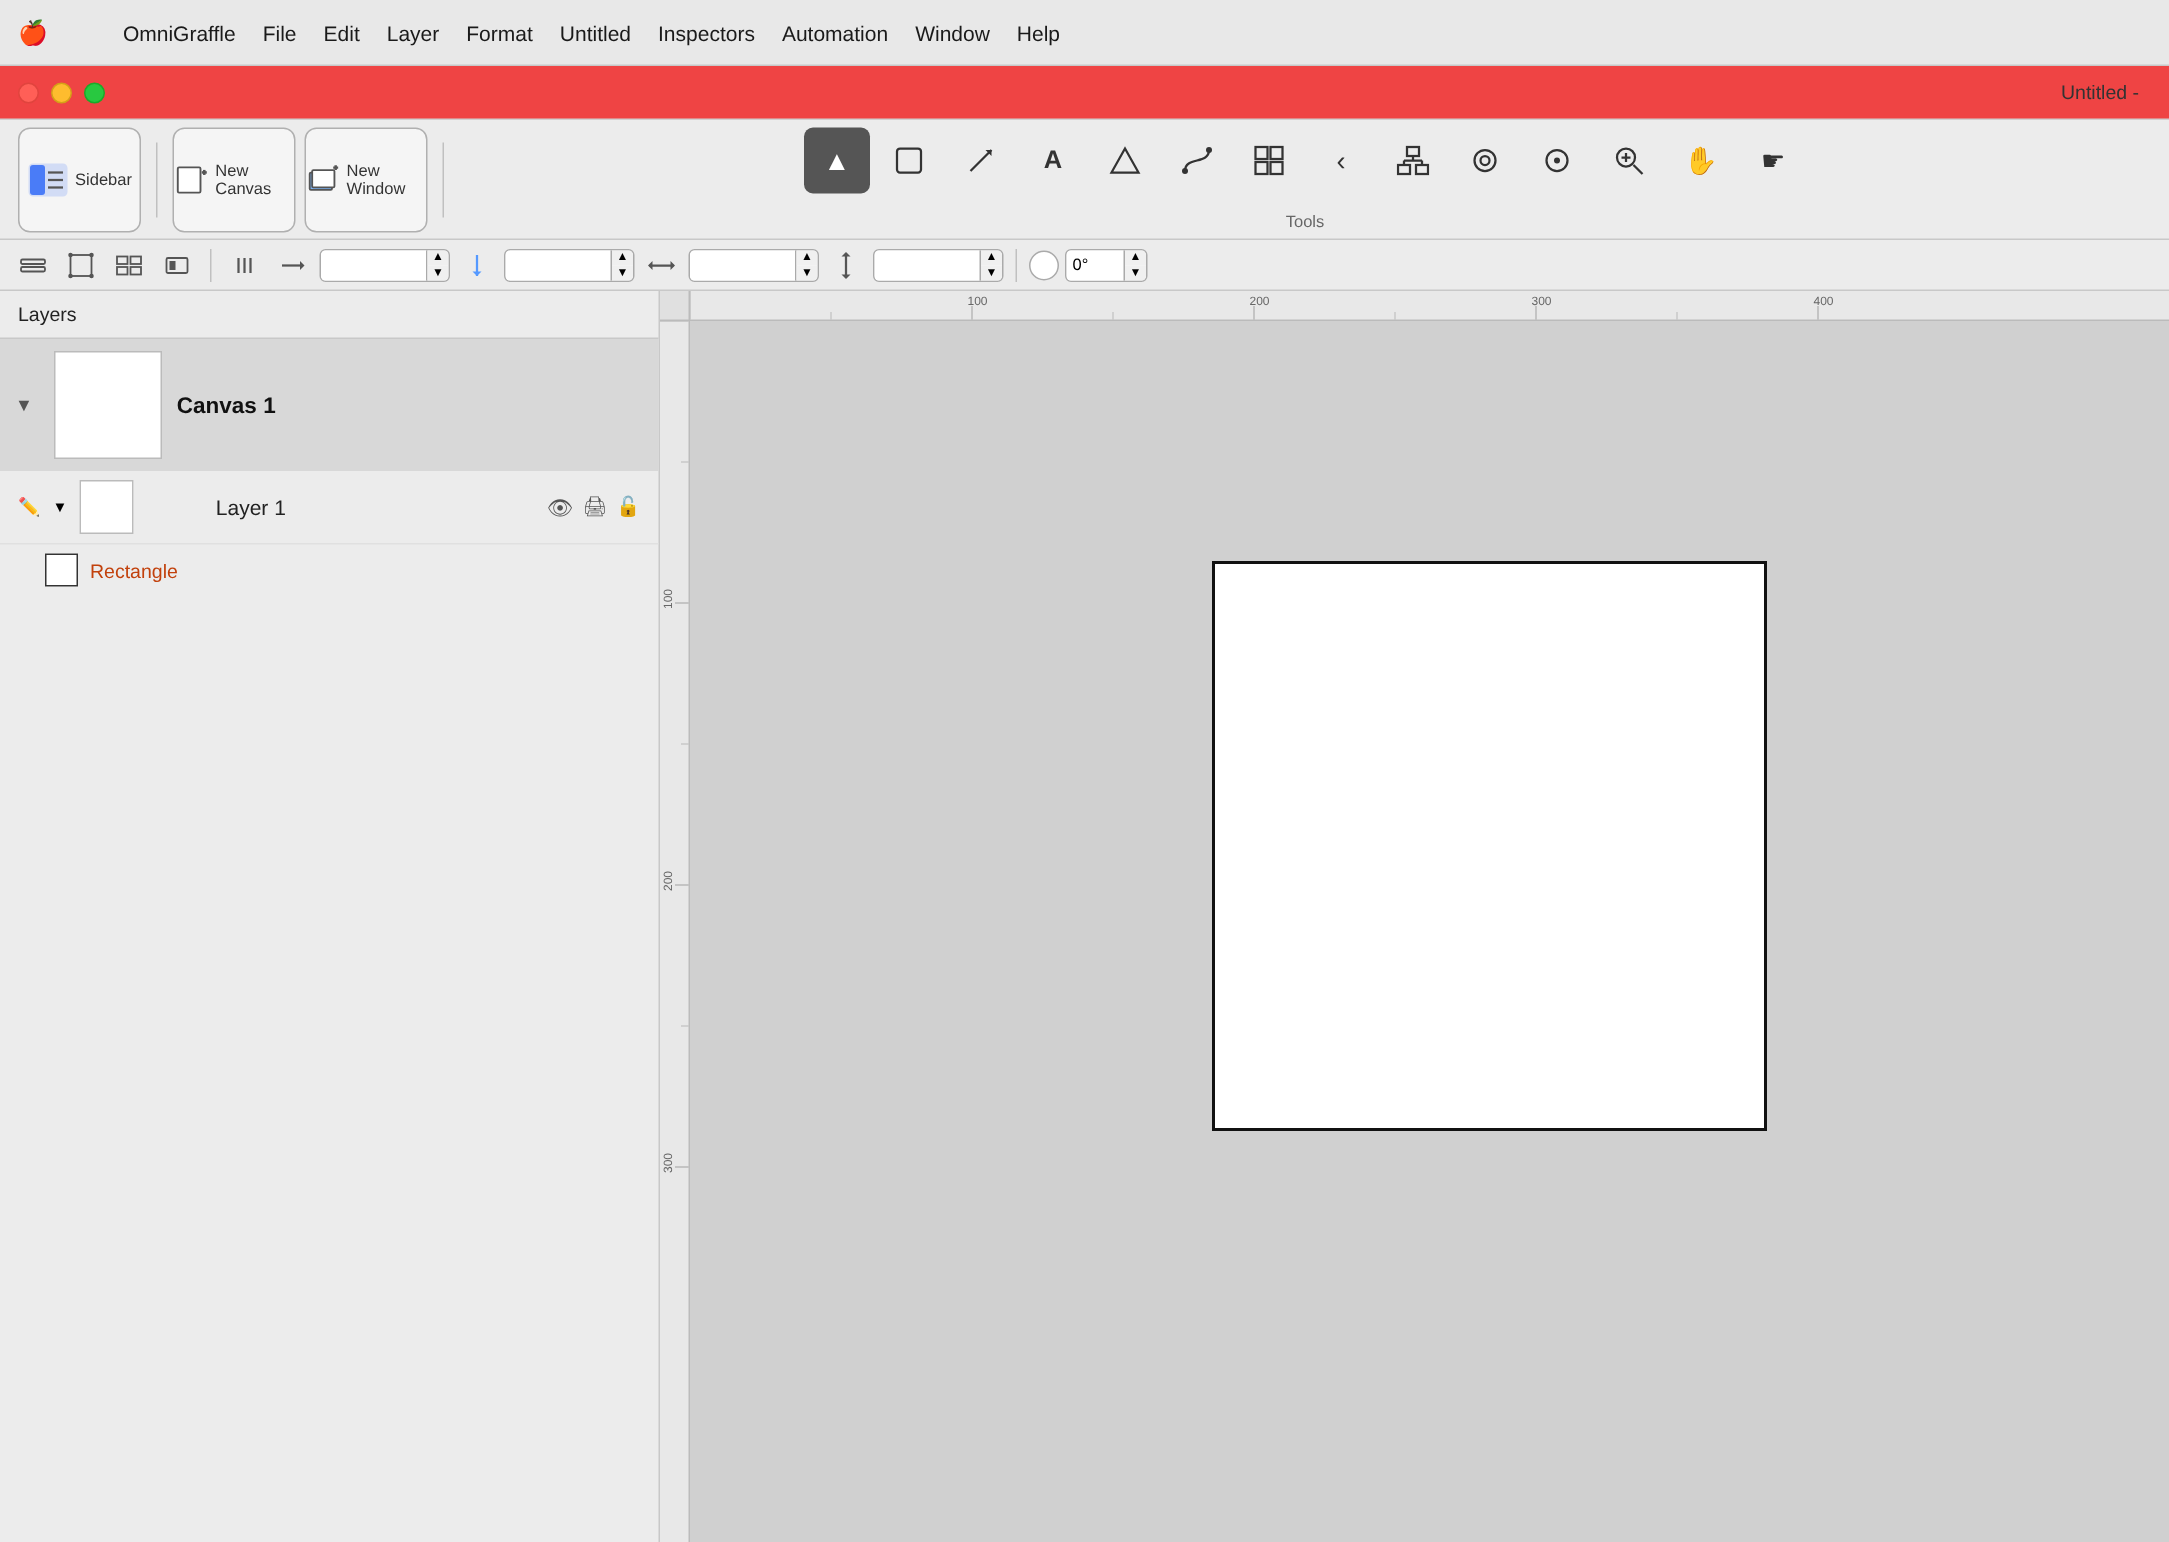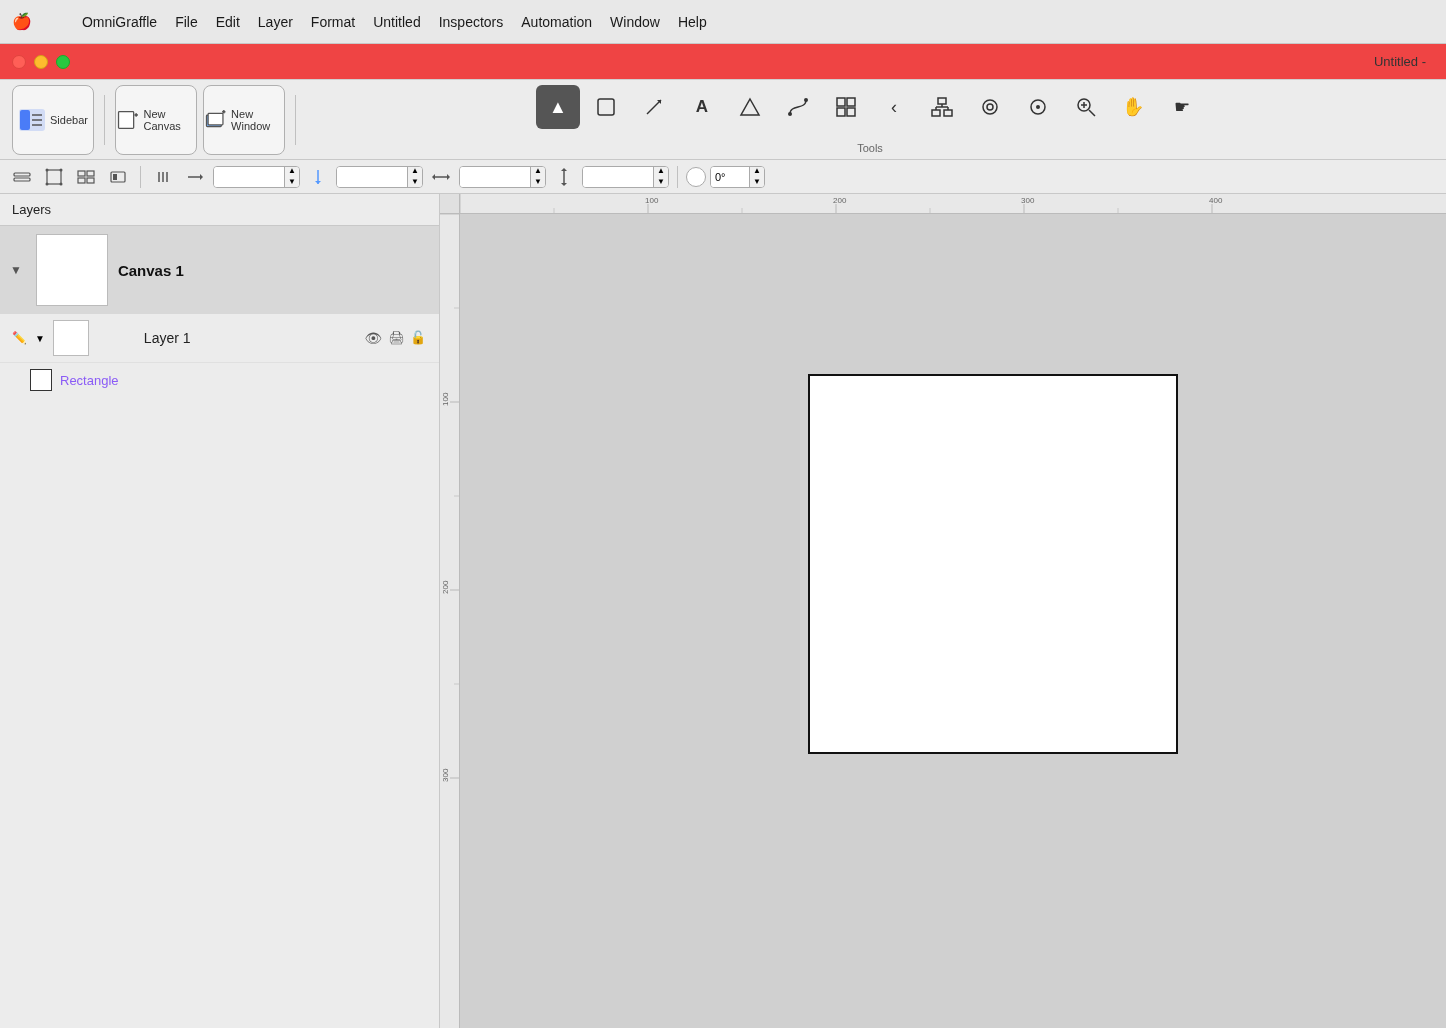--- a/index.html
+++ b/index.html
@@ -175,21 +175,21 @@
       display: flex; align-items: center;
       padding: 6px 30px;
       gap: 8px;
     }
     .shape-thumb {
       width: 22px; height: 22px;
       border: 1.5px solid #333;
       background: white;
       flex-shrink: 0;
     }
-    .shape-name { font-size: 13px; color: #8b5cf6; }
+    .shape-name { font-size: 13px; color: #c2410c; }
 
     
     .canvas-area {
       flex: 1;
       background: #d0d0d0;
       position: relative;
       overflow: hidden;
     }
 
     

